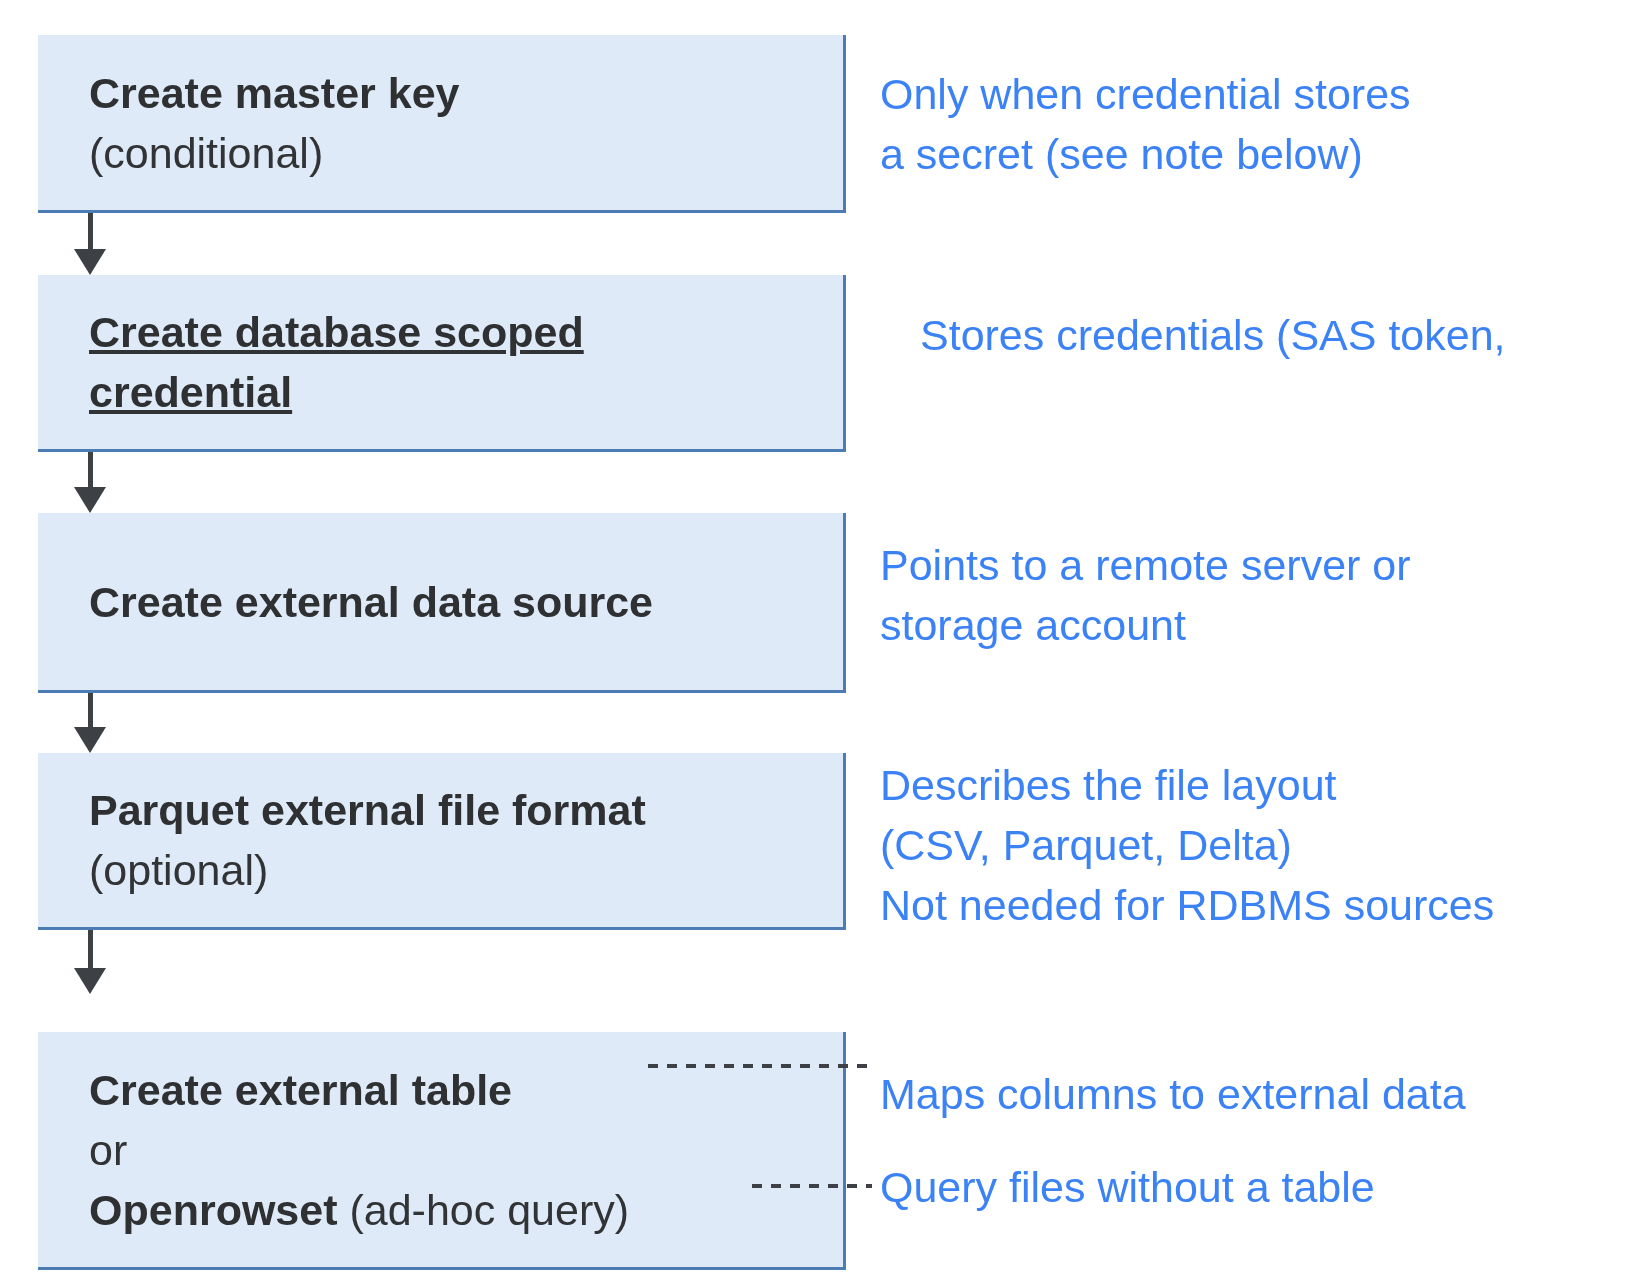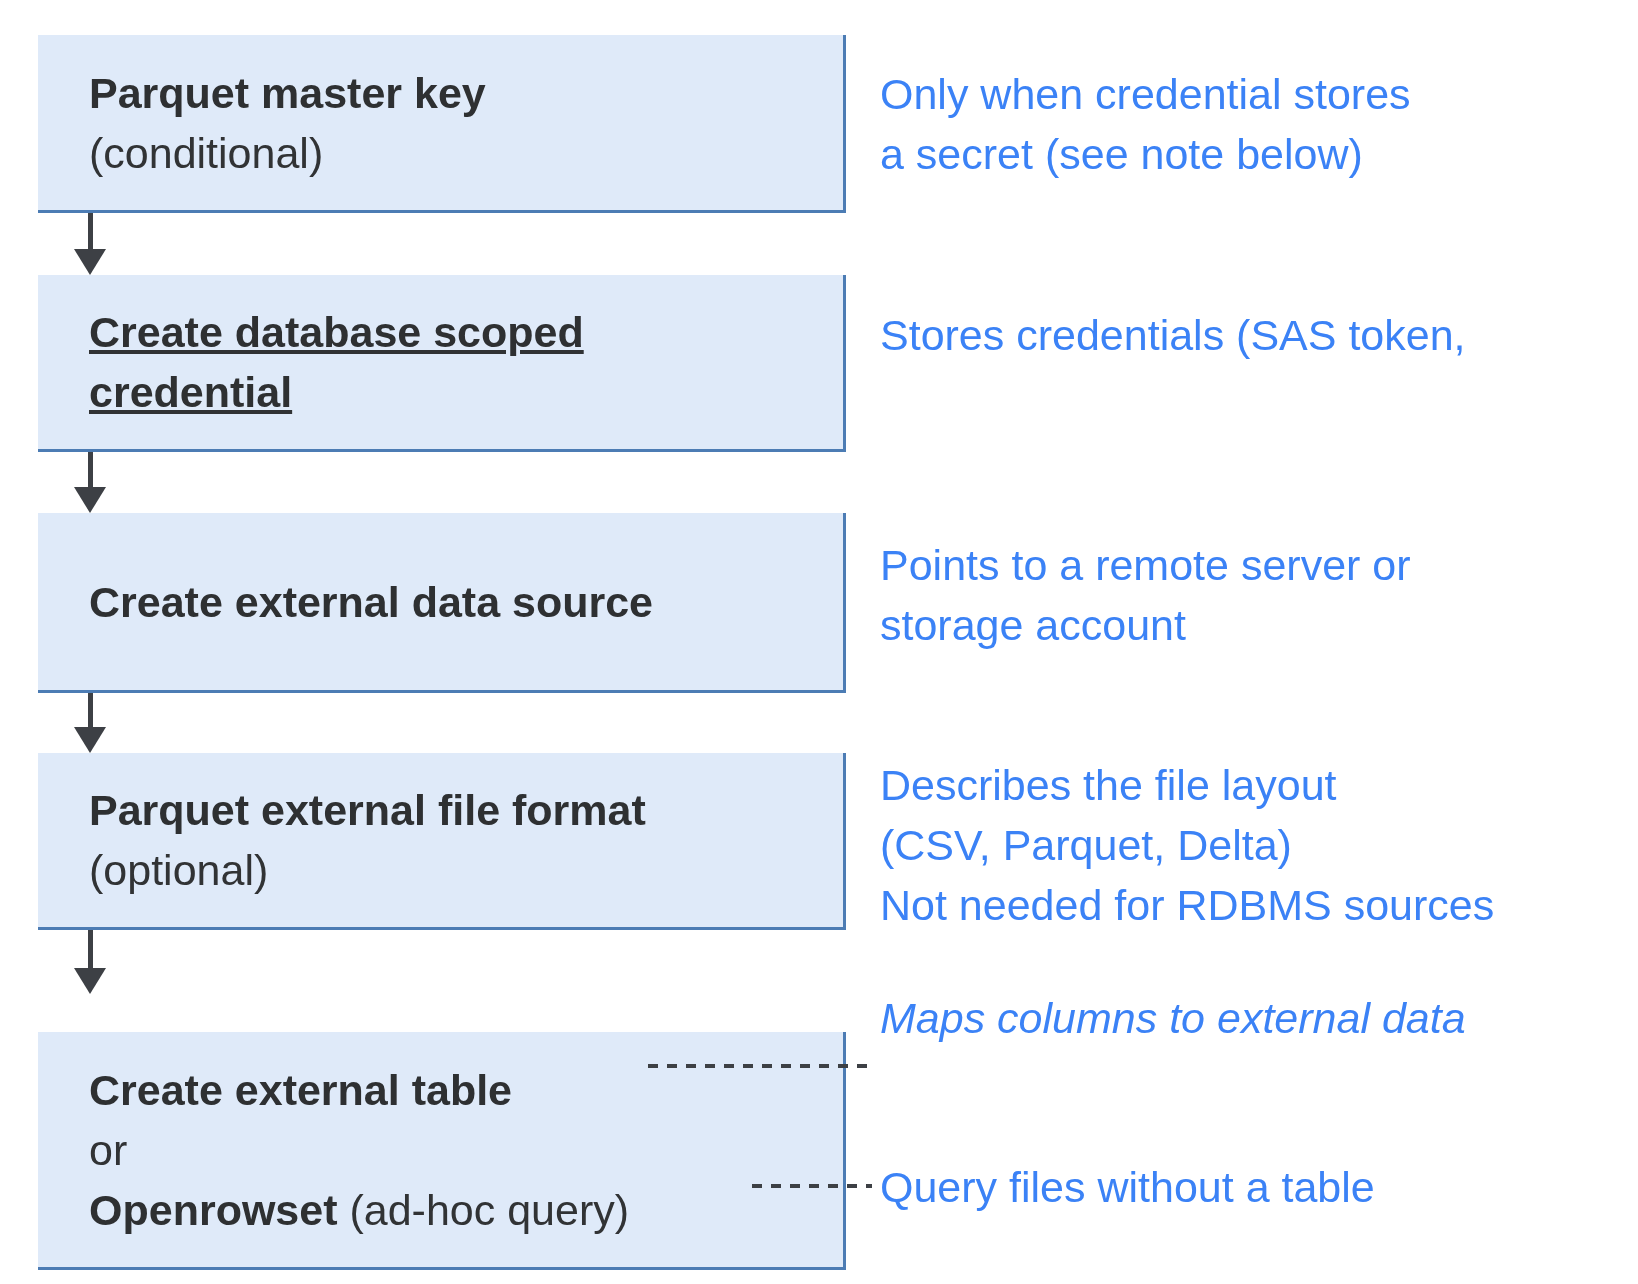--- a/index.html
+++ b/index.html
@@ -70,37 +70,37 @@
     height: 4px;
     background: repeating-linear-gradient(90deg, #3d4045 0 10px, transparent 10px 19px);
   }
 </style>
 </head>
 <body>
 
 <div class="canvas">
 
   <div class="box" style="top:35px;height:178px;">
-    <div class="title">Parquet master key</div>
+    <div class="title">Create master key</div>
     <div class="subtitle">(conditional)</div>
   </div>
   <div class="note" style="top:64px;">
     <div>Only when credential stores</div>
     <div>a secret (see note below)</div>
   </div>
   <div class="arrow" style="top:213px;height:62px;">
     <i class="stem"></i>
     <i class="head"></i>
   </div>
 
   <div class="box" style="top:275px;height:177px;text-decoration:underline;">
     <div class="title">Create database scoped</div>
     <div class="title">credential</div>
   </div>
-  <div class="note" style="top:305px;">
+  <div class="note" style="top:305px;margin-left:40px;">
     <div>Stores credentials (SAS token,</div>
   </div>
   <div class="arrow" style="top:452px;height:61px;">
     <i class="stem"></i>
     <i class="head"></i>
   </div>
 
   <div class="box" style="top:513px;height:180px;">
     <div class="title">Create external data source</div>
   </div>
@@ -129,20 +129,20 @@
 
   <div class="box" style="top:1032px;height:238px;">
     <div class="title">Create external table</div>
     <div class="plain">or</div>
     <div class="plain">
       <span class="title">Openrowset</span><span> (ad-hoc query)</span>
     </div>
   </div>
   <div class="dash" style="top:1064px;left:648px;width:224px;"></div>
   <div class="dash" style="top:1184px;left:752px;width:120px;"></div>
-  <div class="note" style="top:988px;font-style:italic;">
+  <div class="note" style="top:1064px;">
     <div>Maps columns to external data</div>
   </div>
   <div class="note" style="top:1157px;">
     <div>Query files without a table</div>
   </div>
 
 </div>
 
 </body></html>

